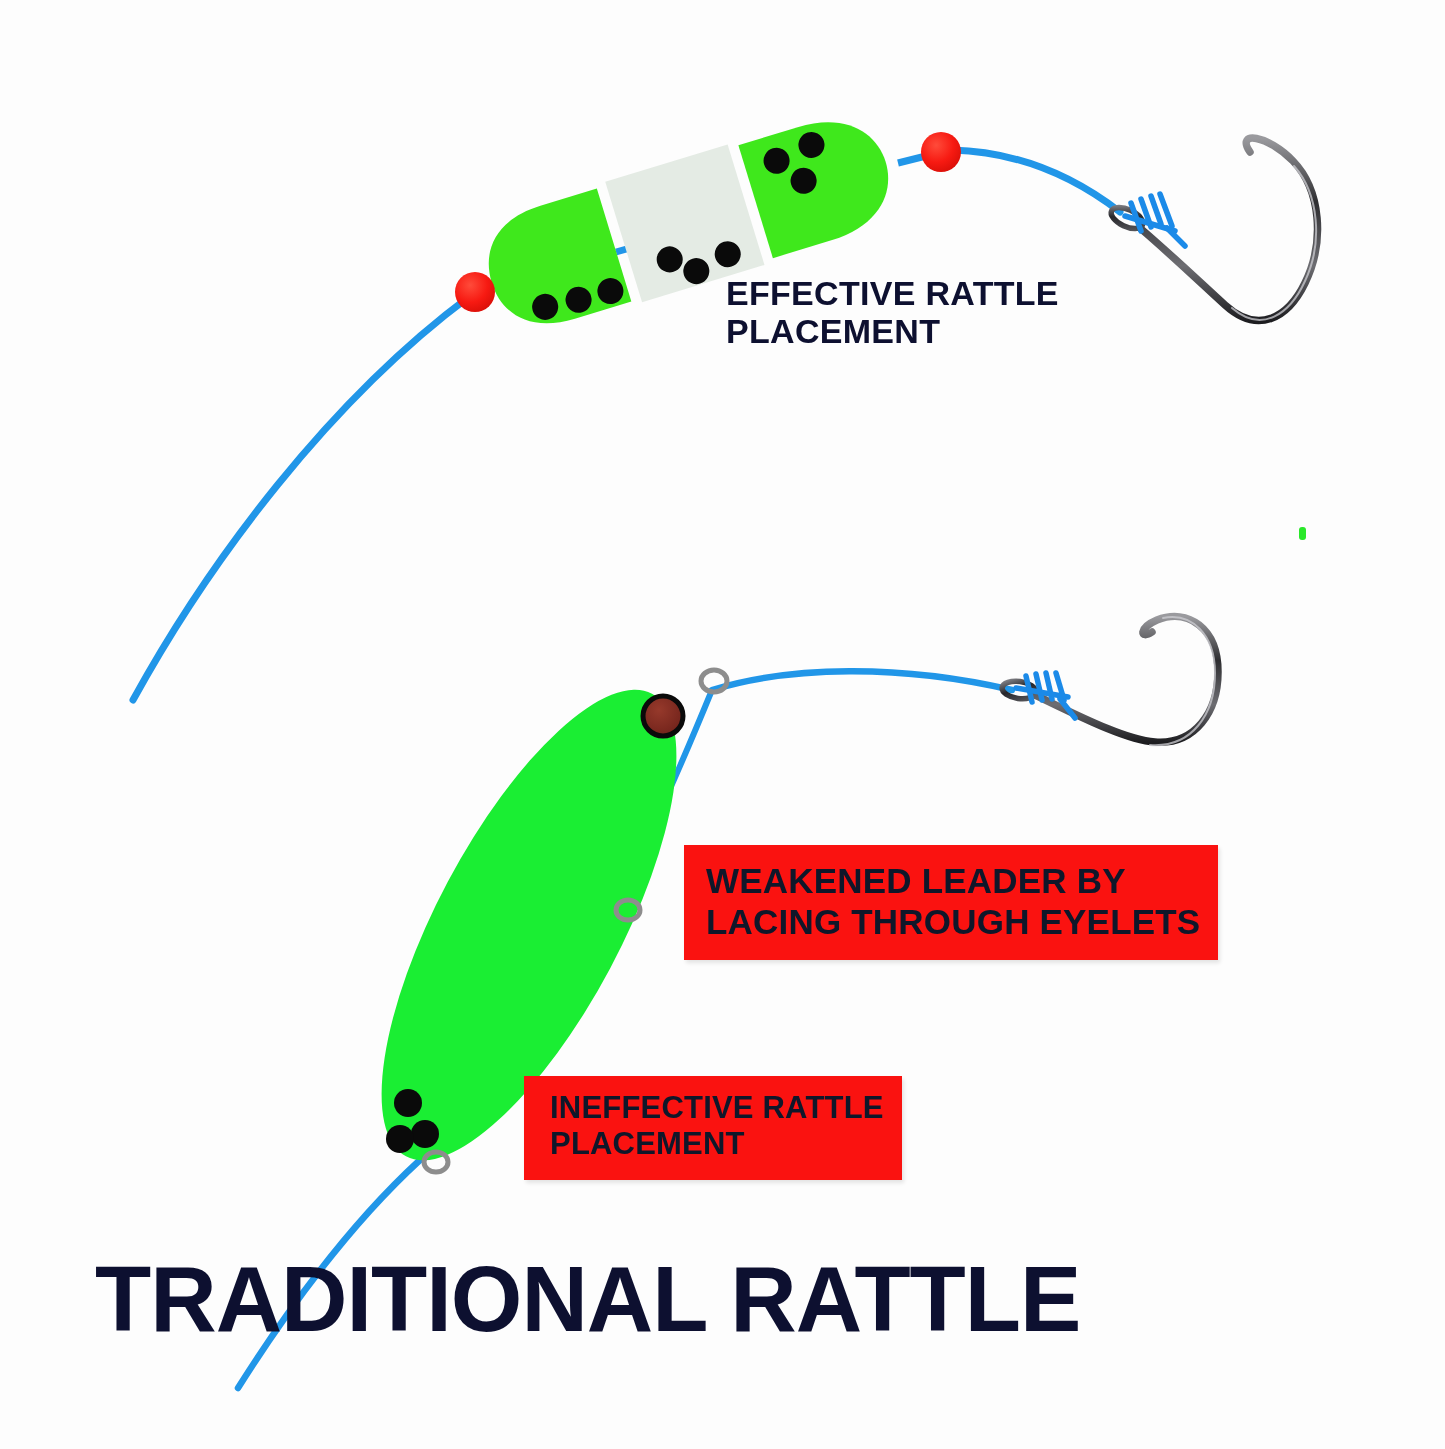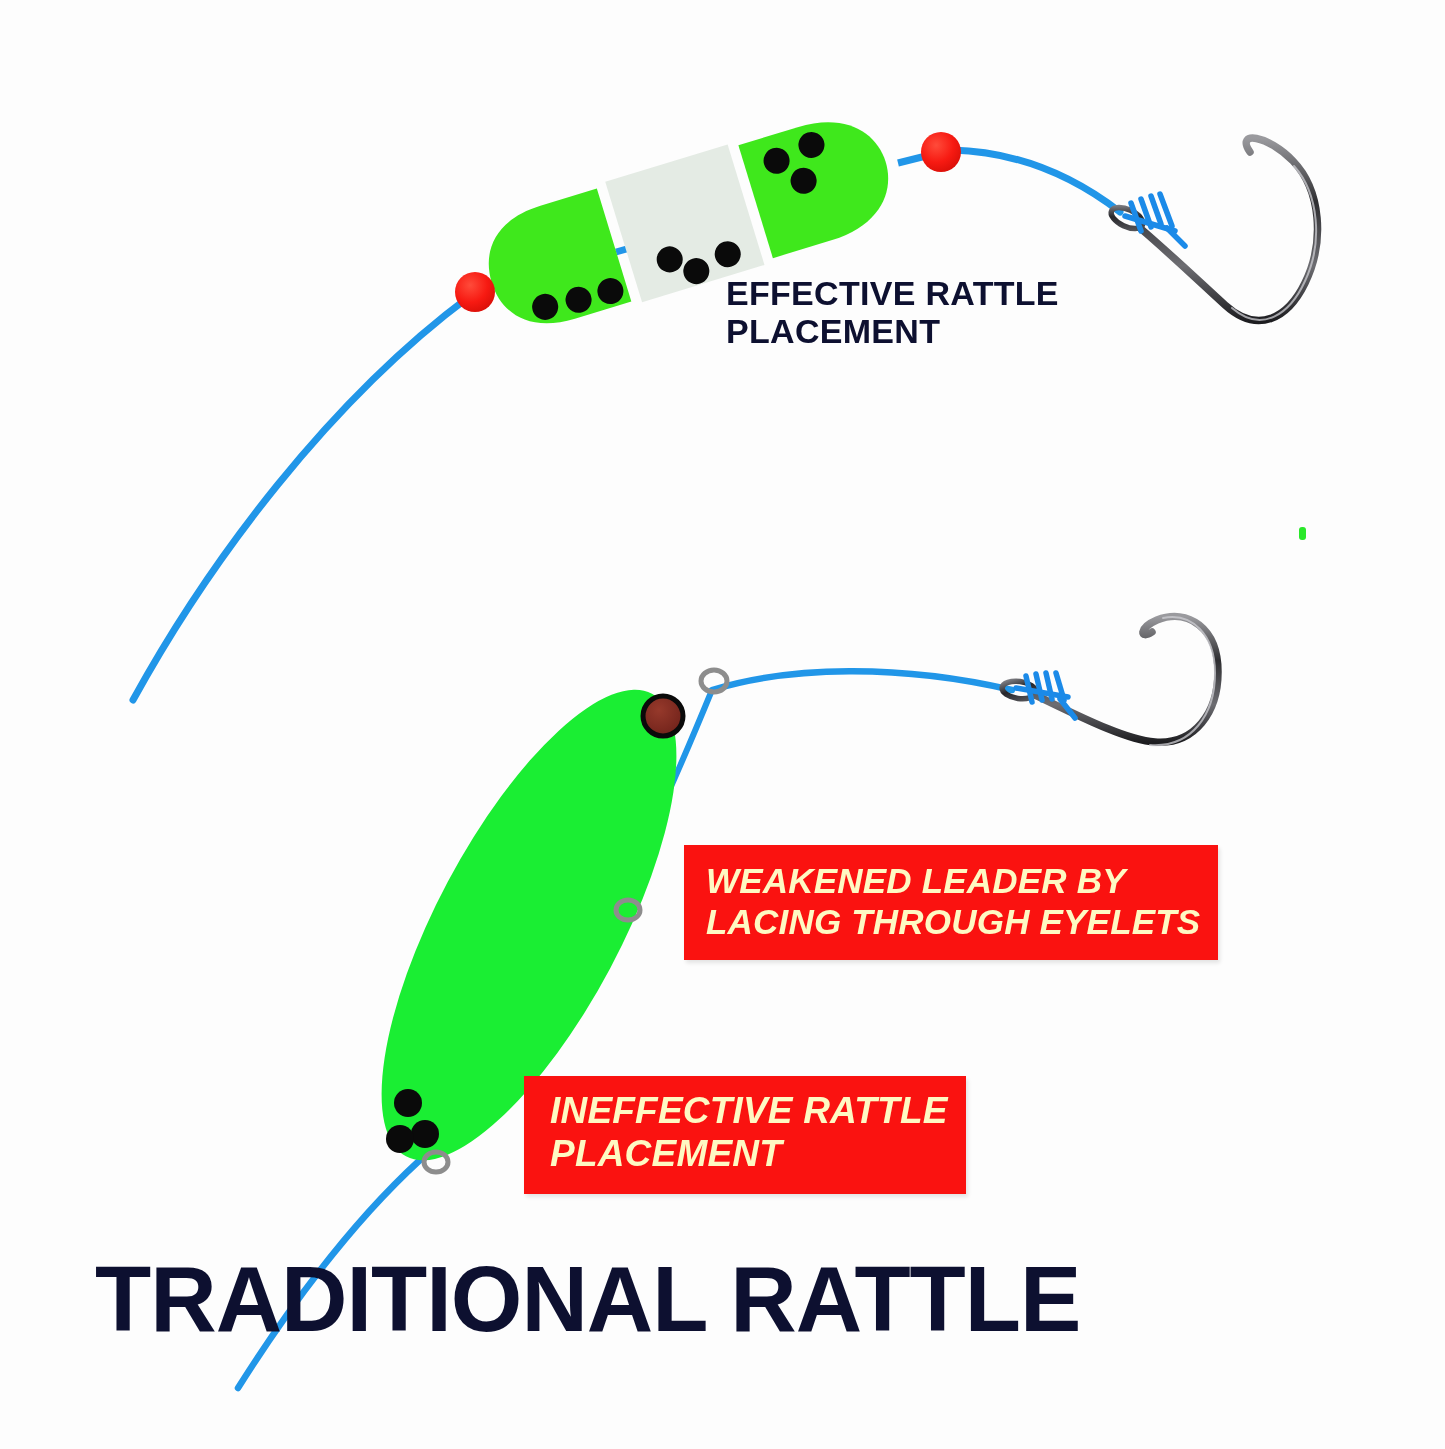--- a/index.html
+++ b/index.html
@@ -19,25 +19,25 @@
 
   
   #callout-effective{left:726px;top:274px;font-size:34px;letter-spacing:0.3px;}
 
   
   #title-rattlesnake{left:105px;top:382px;font-size:88px;letter-spacing:-1px;}
   #title-traditional{left:95px;top:1248px;font-size:92px;letter-spacing:-1px;}
 
   
   .banner{position:absolute;background:#fa1210;box-shadow:2px 3px 4px rgba(0,0,0,0.10);}
-  .banner span{display:block;color:#fef9c3;font-weight:bold;white-space:pre;line-height:1.16;font-style:italic;}
+  .banner span{display:block;color:#0f172a;font-weight:bold;white-space:pre;line-height:1.16;}
   #banner-weakened{left:684px;top:845px;padding:16px 18px 18px 22px;}
   #banner-weakened span{font-size:35px;letter-spacing:0.2px;}
   #banner-ineffective{left:524px;top:1076px;padding:14px 18px 18px 26px;}
-  #banner-ineffective span{font-size:37px;letter-spacing:0.2px;}
+  #banner-ineffective span{font-size:31px;letter-spacing:0.2px;}
 </style>
 </head>
 <body>
 
 <div id="stage">
 
   <svg class="layer" viewBox="0 0 1445 1449">
     <defs>
       <linearGradient id="steelGrad" x1="0" y1="0" x2="0" y2="1">
         <stop offset="0" stop-color="#9a9a9e"></stop>

